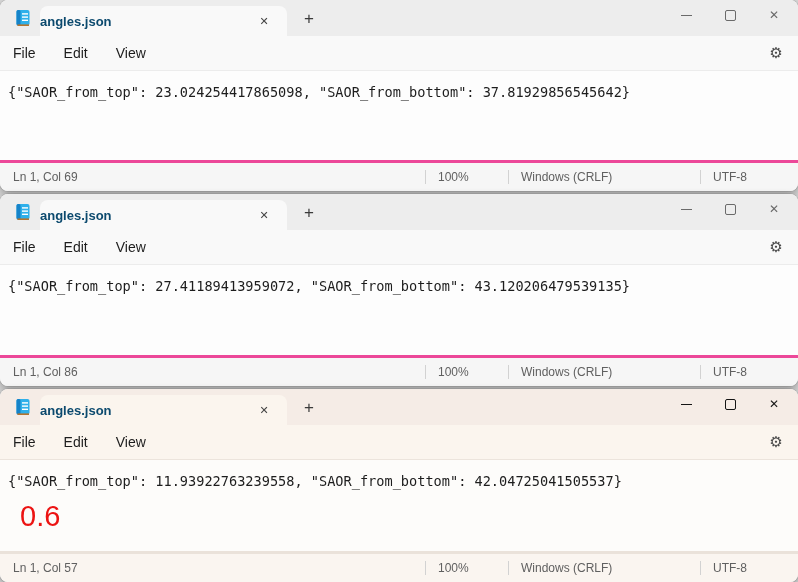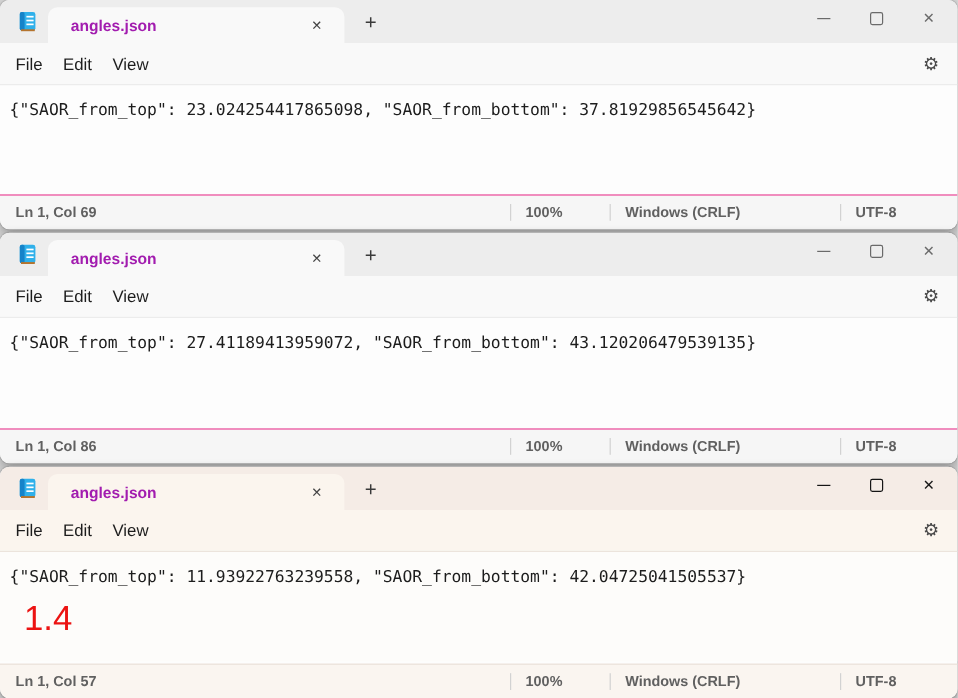--- a/index.html
+++ b/index.html
@@ -22,21 +22,21 @@
   
   .titlebar{position:relative;height:36px;background:#ededed;}
   .win.active .titlebar{background:#f5ece6;}
   .appicon{position:absolute;left:14px;top:9px;width:18px;height:18px;display:block;}
   .tab{
     position:absolute;left:40px;top:6px;width:247px;height:30px;
     background:#f9f9f9;border-radius:8px 8px 0 0;
     display:flex;align-items:center;cursor:default;
   }
   .win.active .tab{background:#fbf5ee;}
-  .tab-label{margin-left:19px;font-size:13px;font-weight:600;color:#a21caf;flex:1;}
+  .tab-label{font-size:13px;font-weight:600;color:#0c4a6e;flex:1;}
   .tab-close{
     margin-right:13px;width:20px;height:20px;border-radius:4px;
     display:flex;align-items:center;justify-content:center;
     font-size:11px;color:#454545;
   }
   .newtab{
     position:absolute;left:296px;top:7px;width:26px;height:24px;border-radius:4px;
     display:flex;align-items:center;justify-content:center;
     font-size:17px;font-weight:300;color:#3a3a3a;
   }
@@ -44,21 +44,21 @@
   .wc{width:44px;height:30px;display:flex;align-items:center;justify-content:center;color:#6a6a6a;}
   .win.active .wc{color:#151515;}
   .minbar{display:block;width:11px;height:0;border-top:1px solid currentColor;}
   .maxbox{display:block;width:9px;height:9px;border:1px solid currentColor;border-radius:2px;}
   .win.active .maxbox{border-width:1.4px;}
   .wc-close{font-size:12px;}
 
   
   .menubar{
     height:34px;background:#f9f9f9;display:flex;align-items:center;
-    padding-left:13px;gap:17px;position:relative;
+    padding-left:13px;gap:28px;position:relative;
   }
   .win.active .menubar{background:#fbf5ee;}
   .menu-item{font-size:14px;color:#1d1d1d;cursor:default;}
   .gear{
     position:absolute;right:8px;top:4px;width:28px;height:26px;
     display:flex;align-items:center;justify-content:center;
     font-size:15px;color:#4a4a4a;
   }
 
   
@@ -73,22 +73,22 @@
     font-size:13.6px;letter-spacing:0;color:#1d1d1d;white-space:pre;
   }
   .annotation{
     margin:13px 0 0 20px;line-height:1;
     font-size:29px;font-weight:500;color:#ec1312;
   }
 
   
   .statusbar{
     position:absolute;left:0;right:0;bottom:0;height:28px;
-    background:#f6f6f6;border-top:1px solid #ec4899;
-    font-size:12px;color:#606060;font-weight:bold;
+    background:#f6f6f6;border-top:3px solid #ec4899;
+    font-size:12px;color:#606060;
   }
   .win.active .statusbar{background:#faf5f0;border-top-color:#eae2da;}
   .status-left{position:absolute;left:13px;top:7px;}
   .status-seg{position:absolute;top:0;height:28px;display:flex;align-items:center;}
   .status-seg .sep{width:1px;height:14px;background:#d2d2d2;}
   .status-seg .seg-text{margin-left:12px;}
   .seg-zoom{left:425px;width:83px;text-align:right;}
   .seg-crlf{left:508px;width:164px;text-align:center;}
   .seg-enc{left:700px;width:126px;}
 </style>
@@ -229,21 +229,21 @@
     </div>
   </div>
   <div class="menubar">
     <span class="menu-item">File</span>
     <span class="menu-item">Edit</span>
     <span class="menu-item">View</span>
     <span class="gear">⚙</span>
   </div>
   <div class="content">
     <div class="json-line">{"SAOR_from_top": 11.93922763239558, "SAOR_from_bottom": 42.04725041505537}</div>
-    <div class="annotation">1.4</div>
+    <div class="annotation">0.6</div>
   </div>
   <div class="statusbar">
     <span class="status-left">Ln 1, Col 57</span>
     <span class="status-seg seg-zoom">
         <i class="sep"></i>
         <span class="seg-text">100%</span>
       </span>
     <span class="status-seg seg-crlf">
         <i class="sep"></i>
         <span class="seg-text">Windows (CRLF)</span>

